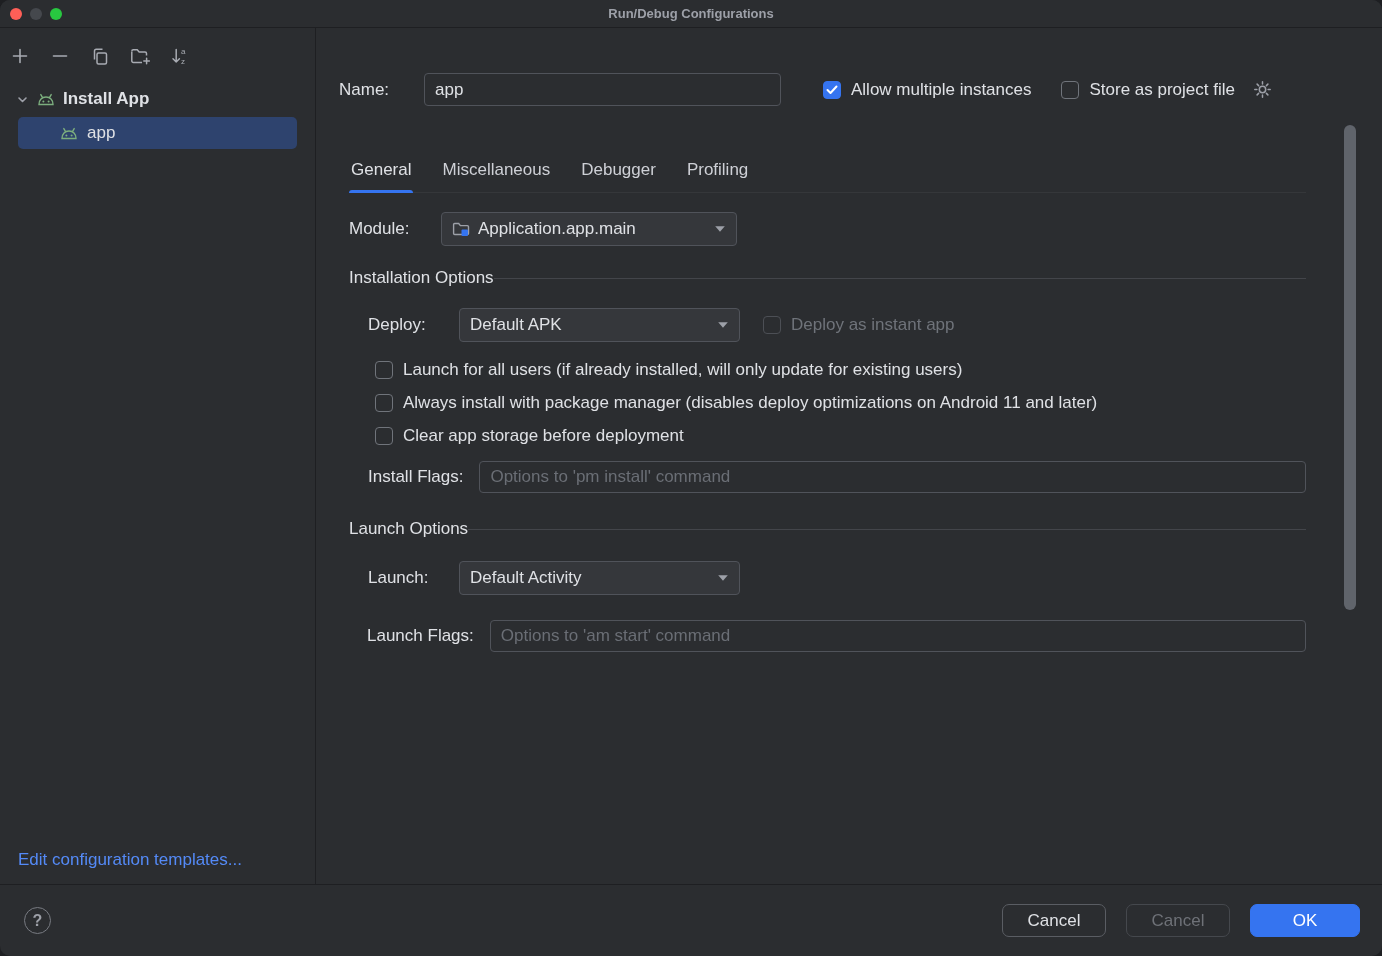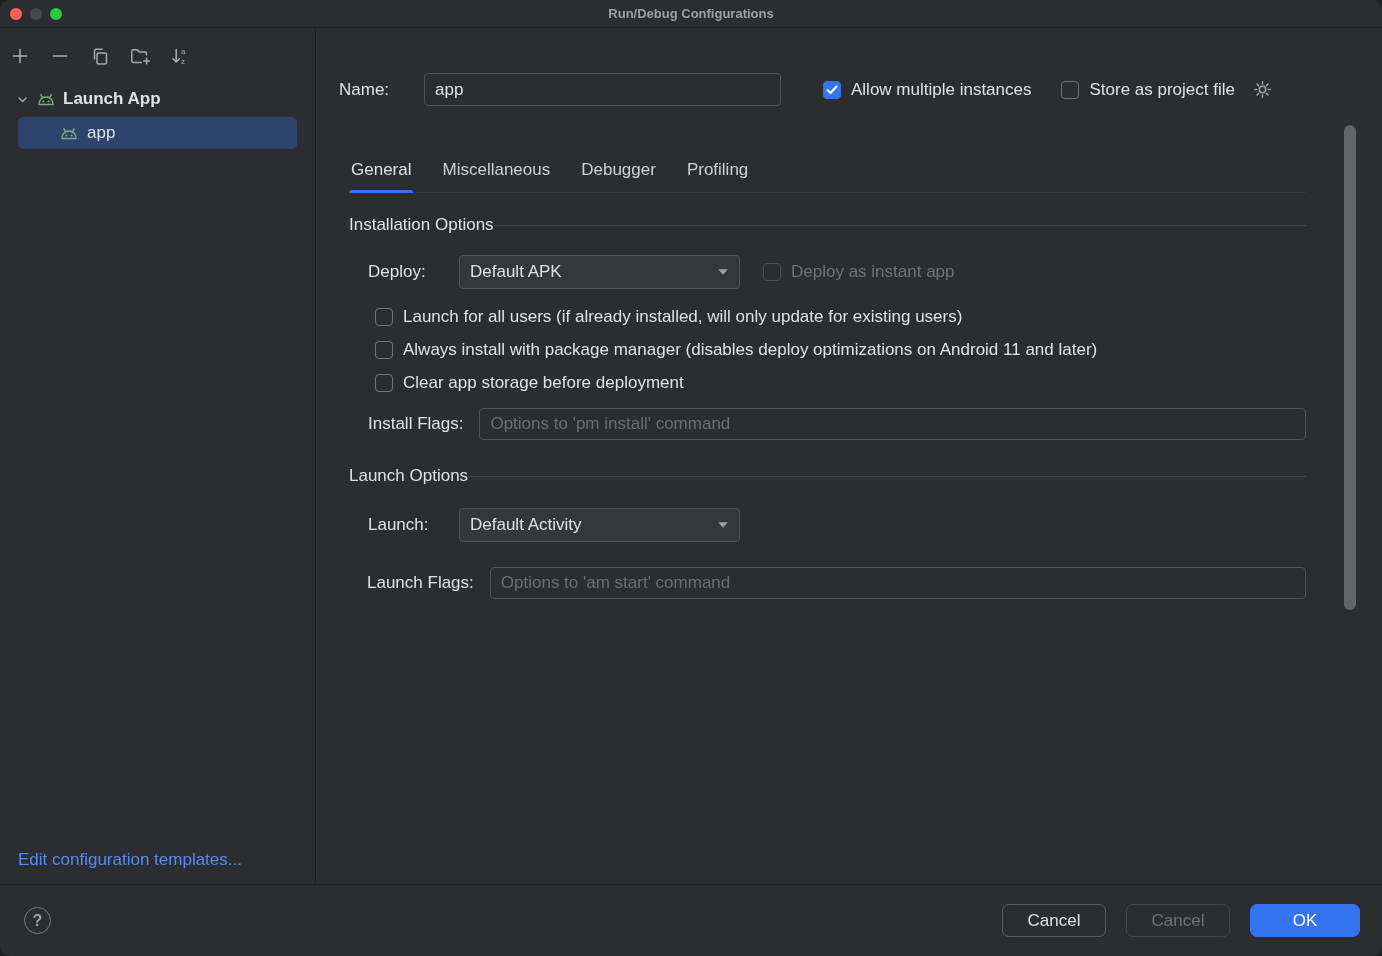--- a/index.html
+++ b/index.html
@@ -165,21 +165,21 @@
             </span>
           <span>
               <svg width="18" height="15" viewBox="0 0 18 15">
                 <path d="M2 12.5 C2 8 5 5 9 5 C13 5 16 8 16 12.5 Z" fill="none" stroke="#7CAE7E" stroke-width="1.4"></path>
                 <line x1="5.4" y1="5.4" x2="3.8" y2="2.6" stroke="#7CAE7E" stroke-width="1.4" stroke-linecap="round"></line>
                 <line x1="12.6" y1="5.4" x2="14.2" y2="2.6" stroke="#7CAE7E" stroke-width="1.4" stroke-linecap="round"></line>
                 <circle cx="6.4" cy="9.6" r="1" fill="#7CAE7E"></circle>
                 <circle cx="11.6" cy="9.6" r="1" fill="#7CAE7E"></circle>
               </svg>
             </span>
-          <span class="group-label">Launch App</span>
+          <span class="group-label">Install App</span>
         </div>
         <div class="tree-item selected">
           <span>
               <svg width="18" height="15" viewBox="0 0 18 15">
                 <path d="M2 12.5 C2 8 5 5 9 5 C13 5 16 8 16 12.5 Z" fill="none" stroke="#7CAE7E" stroke-width="1.4"></path>
                 <line x1="5.4" y1="5.4" x2="3.8" y2="2.6" stroke="#7CAE7E" stroke-width="1.4" stroke-linecap="round"></line>
                 <line x1="12.6" y1="5.4" x2="14.2" y2="2.6" stroke="#7CAE7E" stroke-width="1.4" stroke-linecap="round"></line>
                 <circle cx="6.4" cy="9.6" r="1" fill="#7CAE7E"></circle>
                 <circle cx="11.6" cy="9.6" r="1" fill="#7CAE7E"></circle>
               </svg>
@@ -216,20 +216,37 @@
         </div>
       </div>
 
       <div class="tabs">
         <div class="tab active"><span>General</span></div>
         <div class="tab"><span>Miscellaneous</span></div>
         <div class="tab"><span>Debugger</span></div>
         <div class="tab"><span>Profiling</span></div>
       </div>
 
+      <div class="form-row module-row">
+        <span class="lbl">Module:</span>
+        <div class="dropdown dd-module">
+          <span>
+              <svg width="18" height="16" viewBox="0 0 18 16" fill="none">
+                <path d="M1.6 3.6 a1.1 1.1 0 0 1 1.1 -1.1 h4 l1.7 2.1 h7 a1.1 1.1 0 0 1 1.1 1.1 v6.7 a1.1 1.1 0 0 1 -1.1 1.1 h-12.7 a1.1 1.1 0 0 1 -1.1 -1.1 Z" stroke="#9DA0A8" stroke-width="1.4"></path>
+                <rect x="9.5" y="8.5" width="6.5" height="6.5" rx="1" fill="#3574F0"></rect>
+              </svg>
+            </span>
+          <span class="dd-text">Application.app.main</span>
+          <span class="dd-chevron">
+              <svg width="12" height="8" viewBox="0 0 12 8">
+                <path d="M1.2 1.2 h9.6 l-4.8 5.6 z" fill="#9DA0A8"></path>
+              </svg>
+            </span>
+        </div>
+      </div>
 
       <div class="section-header">
         <span>Installation Options</span>
         <span class="rule"></span>
       </div>
 
       <div class="form-row deploy-row">
         <span class="lbl">Deploy:</span>
         <div class="dropdown dd-small">
           <span class="dd-text">Default APK</span>

